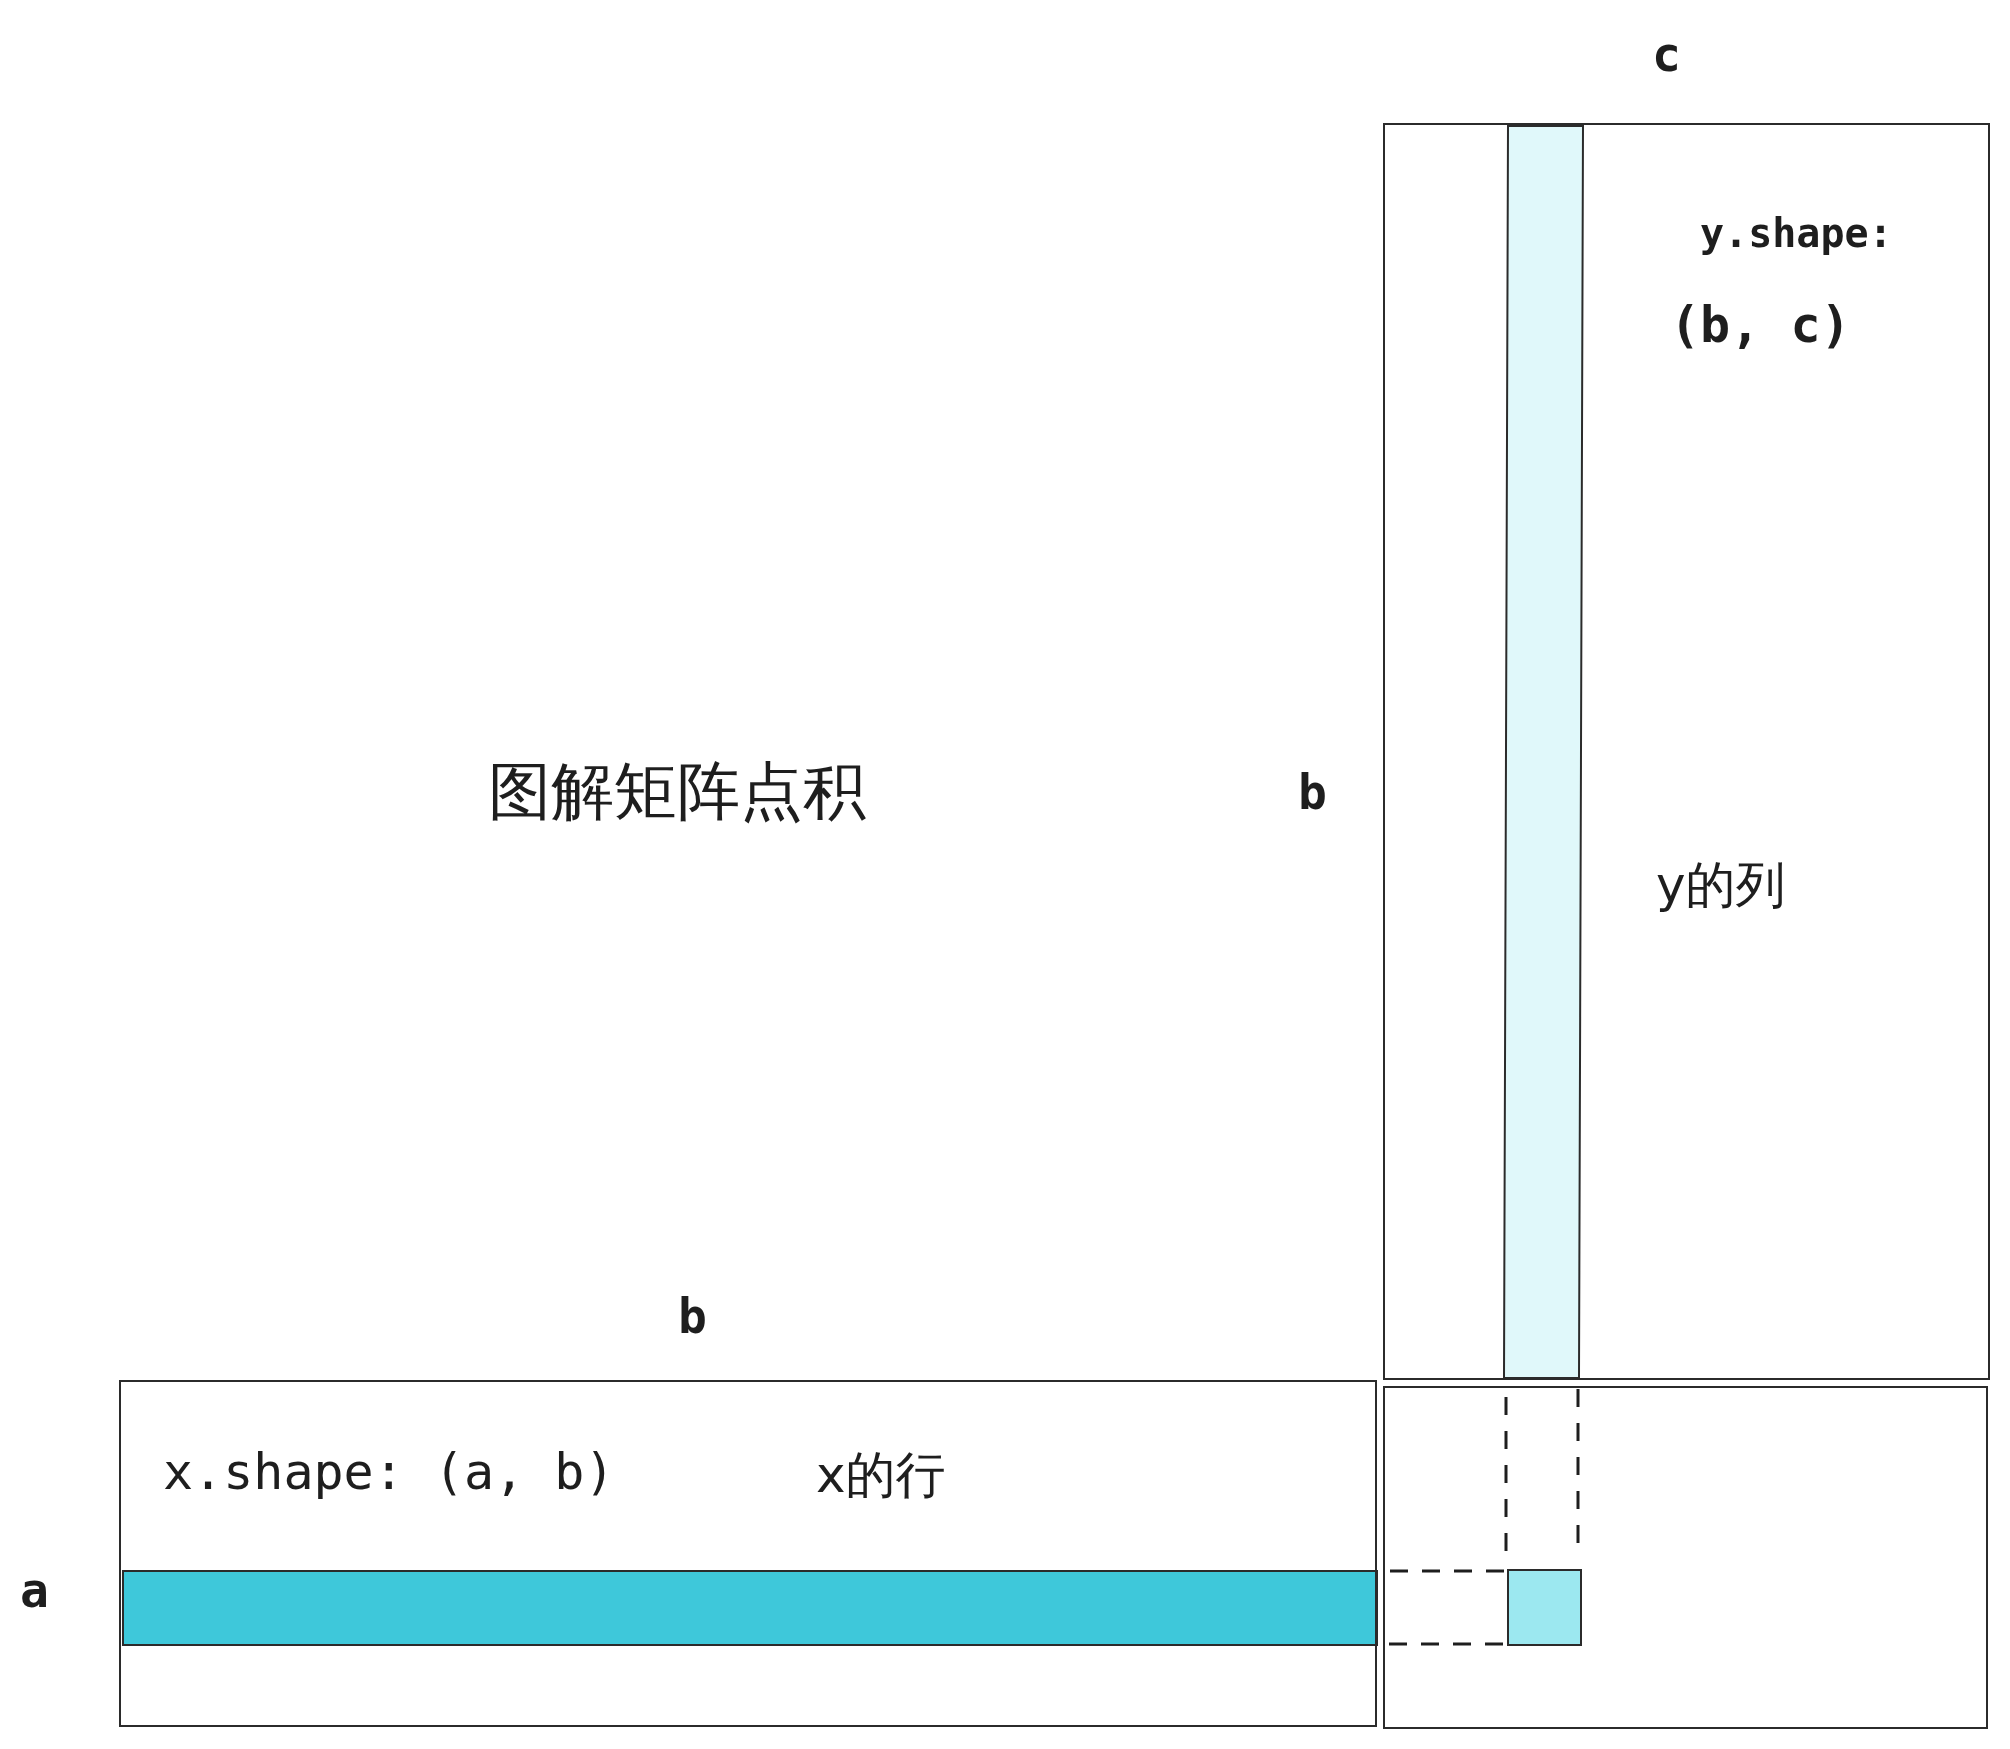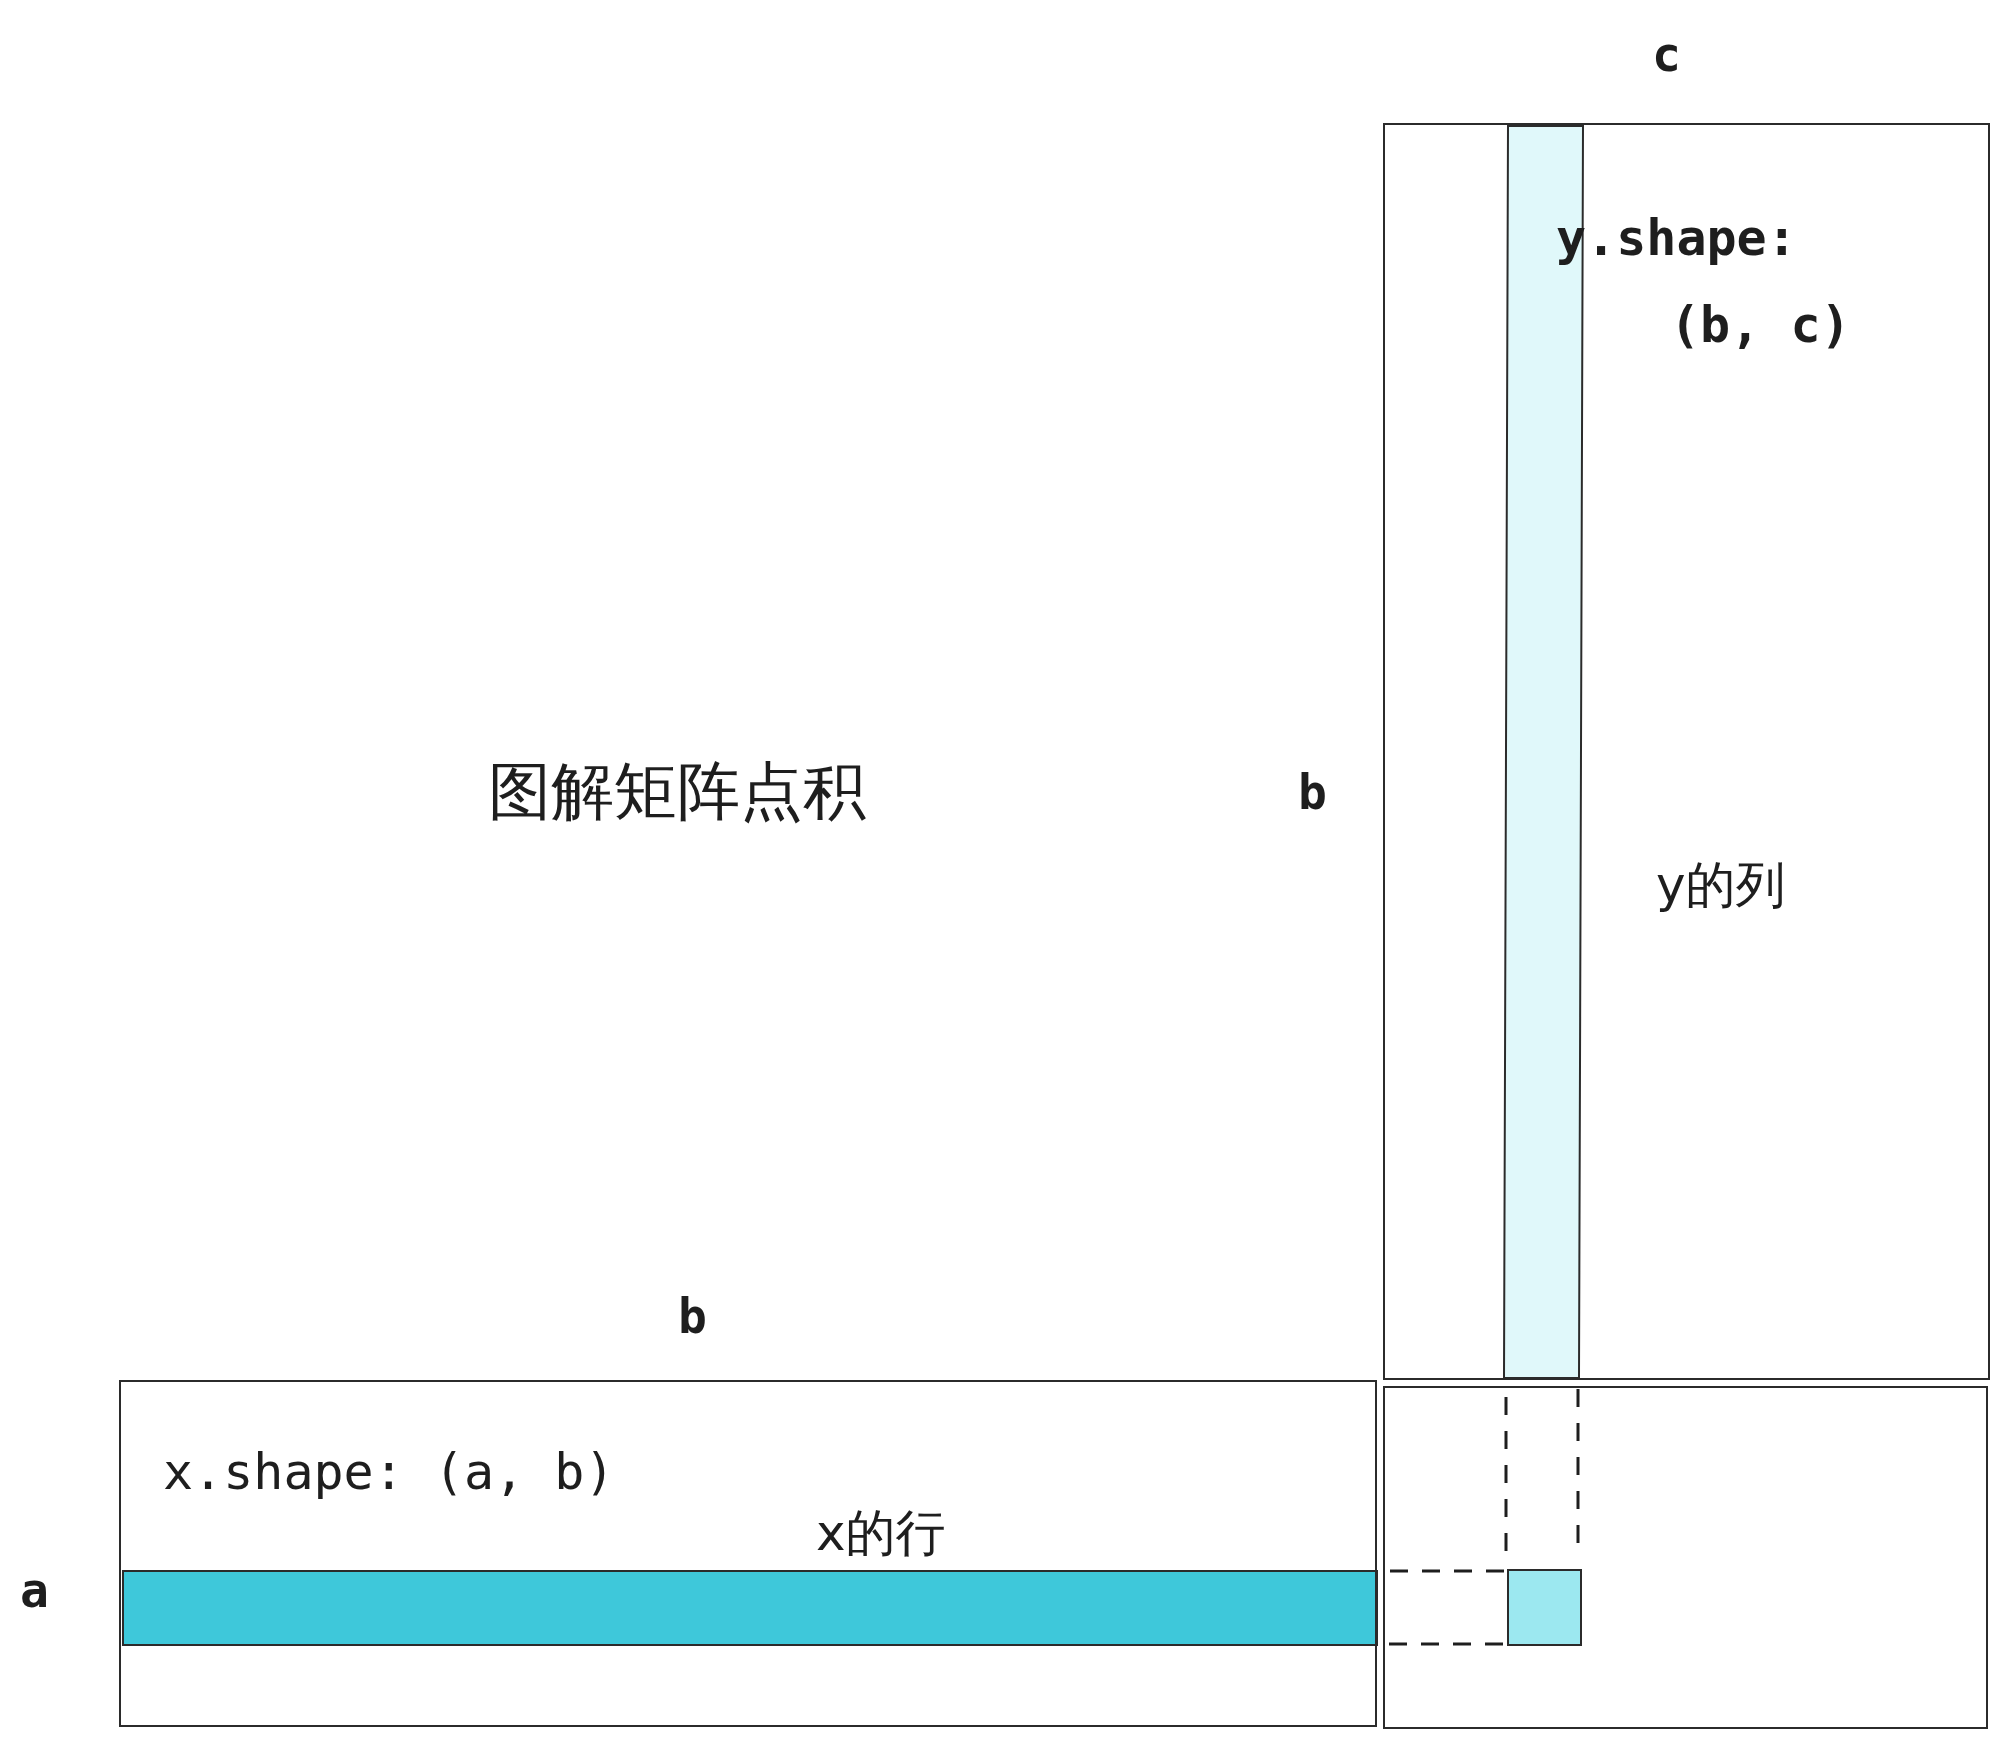--- a/index.html
+++ b/index.html
@@ -28,28 +28,28 @@
   <line x1="1506" y1="1397" x2="1506" y2="1565" stroke="#1e1e1e" stroke-width="3" stroke-dasharray="18,16"></line>
   <line x1="1578" y1="1389" x2="1578" y2="1545" stroke="#1e1e1e" stroke-width="3" stroke-dasharray="18,16"></line>
   <line x1="1390" y1="1571" x2="1508" y2="1571" stroke="#1e1e1e" stroke-width="3" stroke-dasharray="18,14"></line>
   <line x1="1389" y1="1644" x2="1508" y2="1644" stroke="#1e1e1e" stroke-width="3" stroke-dasharray="18,14"></line>
 </svg>
 
 <div class="box" style="left:1383px; top:1386px; width:605px; height:343px;"></div>
 
 <div class="box" style="left:119px; top:1380px; width:1258px; height:347px;"></div>
 
-<div class="label mono" style="left:1556px; top:213px; font-size:50px; font-weight:bold;">y.shape:</div>
+<div class="label mono" style="left:1700px; top:213px; font-size:40px; font-weight:bold;">y.shape:</div>
 <div class="label mono" style="left:1670px; top:300px; font-size:50px; font-weight:bold;">(b, c)</div>
 
 <div class="label sans" style="left:1656px; top:860px; font-size:50px;">y的列</div>
 
 <div class="label sans" style="left:488px; top:760px; font-size:63px;">图解矩阵点积</div>
 
 <div class="label mono" style="left:1298px; top:768px; font-size:48px; font-weight:bold;">b</div>
 
 <div class="label mono" style="left:678px; top:1292px; font-size:48px; font-weight:bold;">b</div>
 
 <div class="label mono" style="left:163px; top:1447px; font-size:50px; font-weight:normal;">x.shape: (a, b)</div>
 
-<div class="label sans" style="left:816px; top:1508px; font-size:50px;">x的行</div>
+<div class="label sans" style="left:816px; top:1450px; font-size:50px;">x的行</div>
 
 <div class="label mono" style="left:20px; top:1566px; font-size:48px; font-weight:bold;">a</div>
 
 </body></html>

